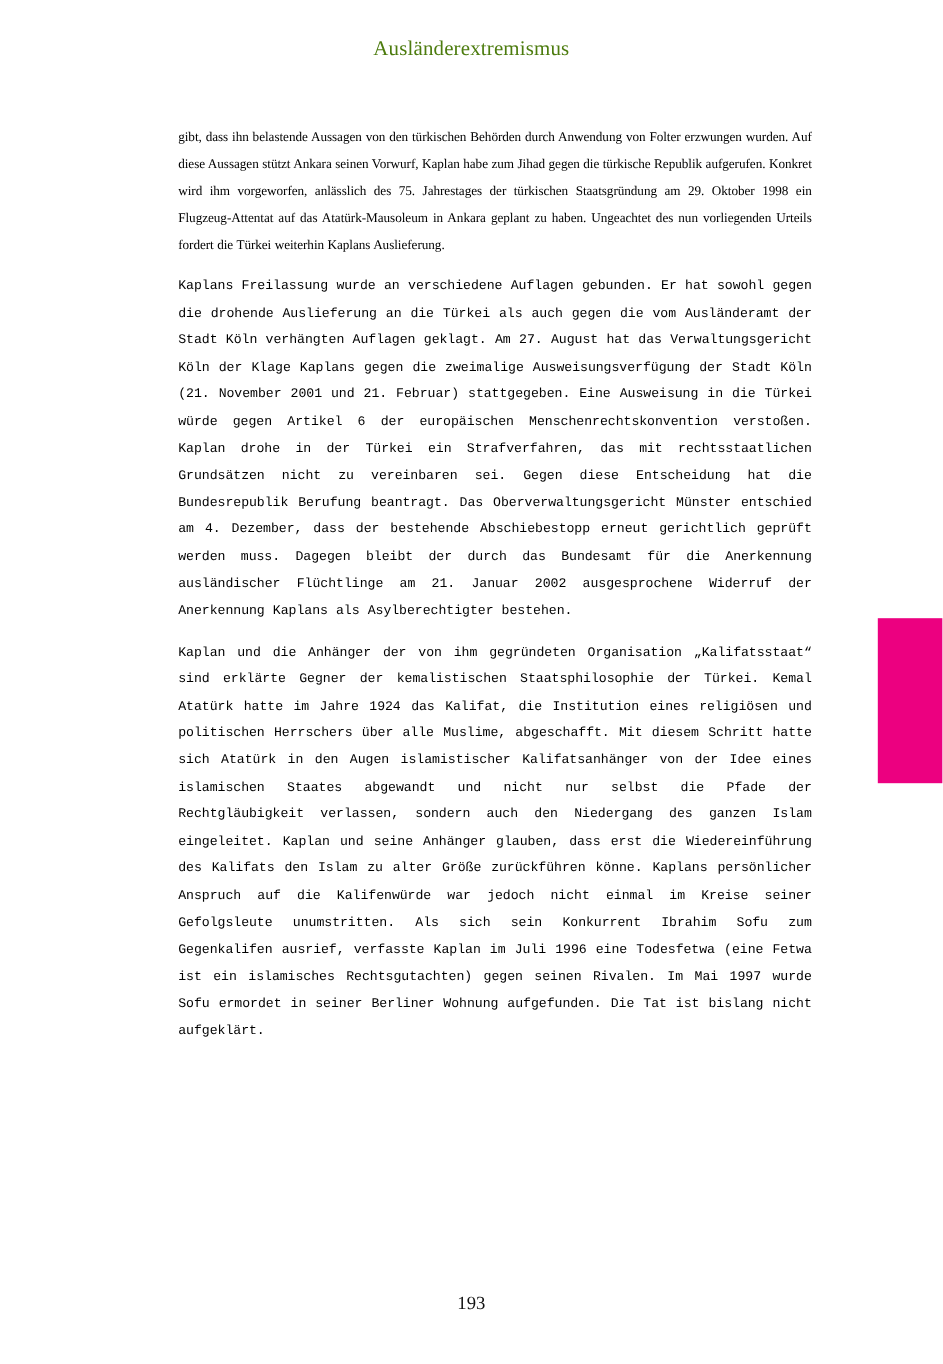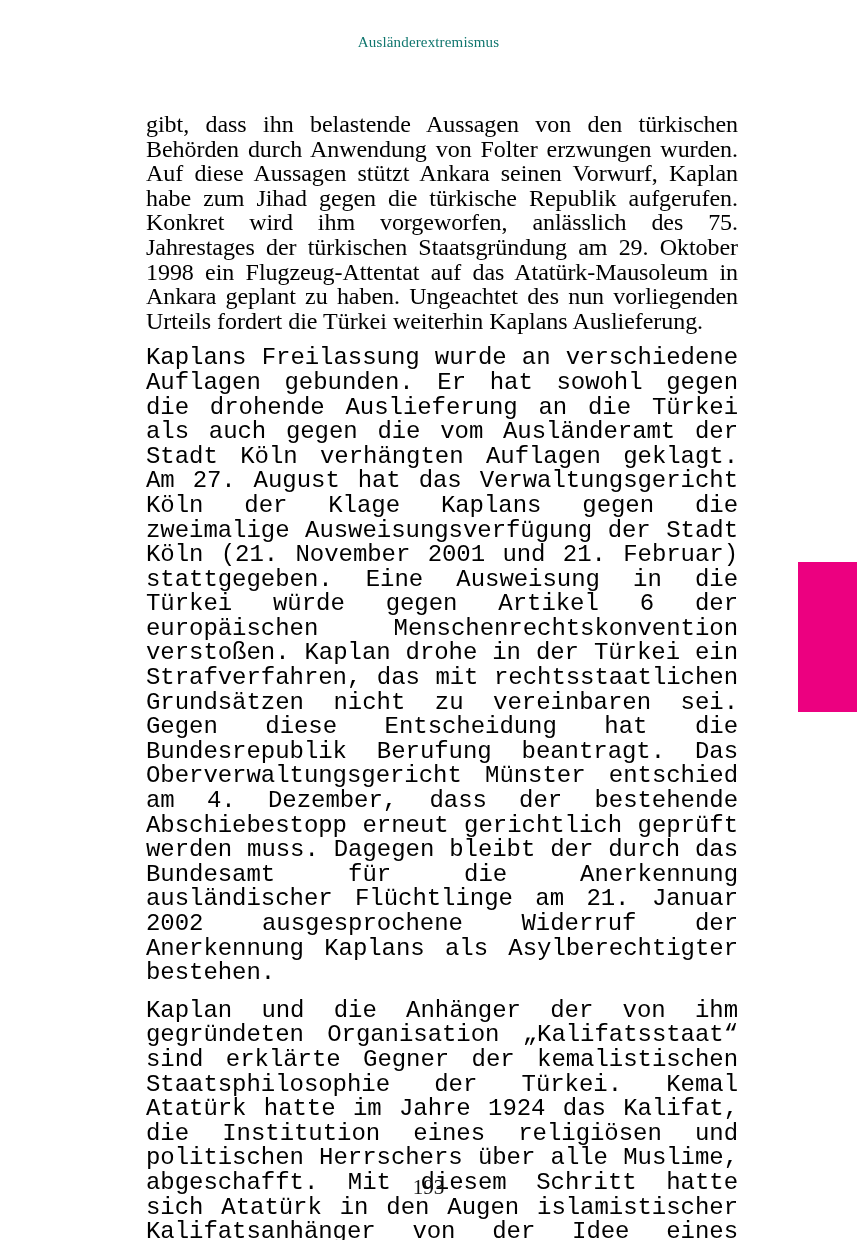--- a/index.html
+++ b/index.html
@@ -24,23 +24,23 @@
     box-sizing: border-box;
   }
 
   
   .running-header {
     position: absolute;
     top: 34px;
     left: 0;
     width: 857px;
     text-align: center;
-    font-size: 15px;
+    font-size: 19px;
     letter-spacing: 0.15px;
-    color: #0f766e;
+    color: #4d7c0f;
     font-family: "Liberation Serif", "DejaVu Serif", serif;
   }
 
   
   .thumb-tab {
     position: absolute;
     top: 562px;
     left: 798px;
     width: 59px;
     height: 150px;
@@ -49,43 +49,43 @@
 
   
   .text-column {
     position: absolute;
     top: 112px;
     left: 146px;
     width: 592px;
   }
 
   .para {
-    margin: 0 0 0 0;
+    margin: 0 0 0 16px;
     text-align: justify;
     text-align-last: left;
-    font-size: 24px;
+    font-size: 12px;
     line-height: 24.6px;
     letter-spacing: -0.05px;
     word-spacing: 0.2px;
     hyphens: manual;
   }
 
   .para + .para {
     margin-top: 13px;
     font-family: Liberation Mono, monospace;
   }
 
   
   .folio {
     position: absolute;
     top: 1175px;
     left: 0;
     width: 857px;
     text-align: center;
-    font-size: 21px;
+    font-size: 17px;
     color: #111111;
   }
 </style>
 </head>
 <body>
 
 <div class="page">
 
   <div class="running-header">Ausländerextremismus</div>
 

